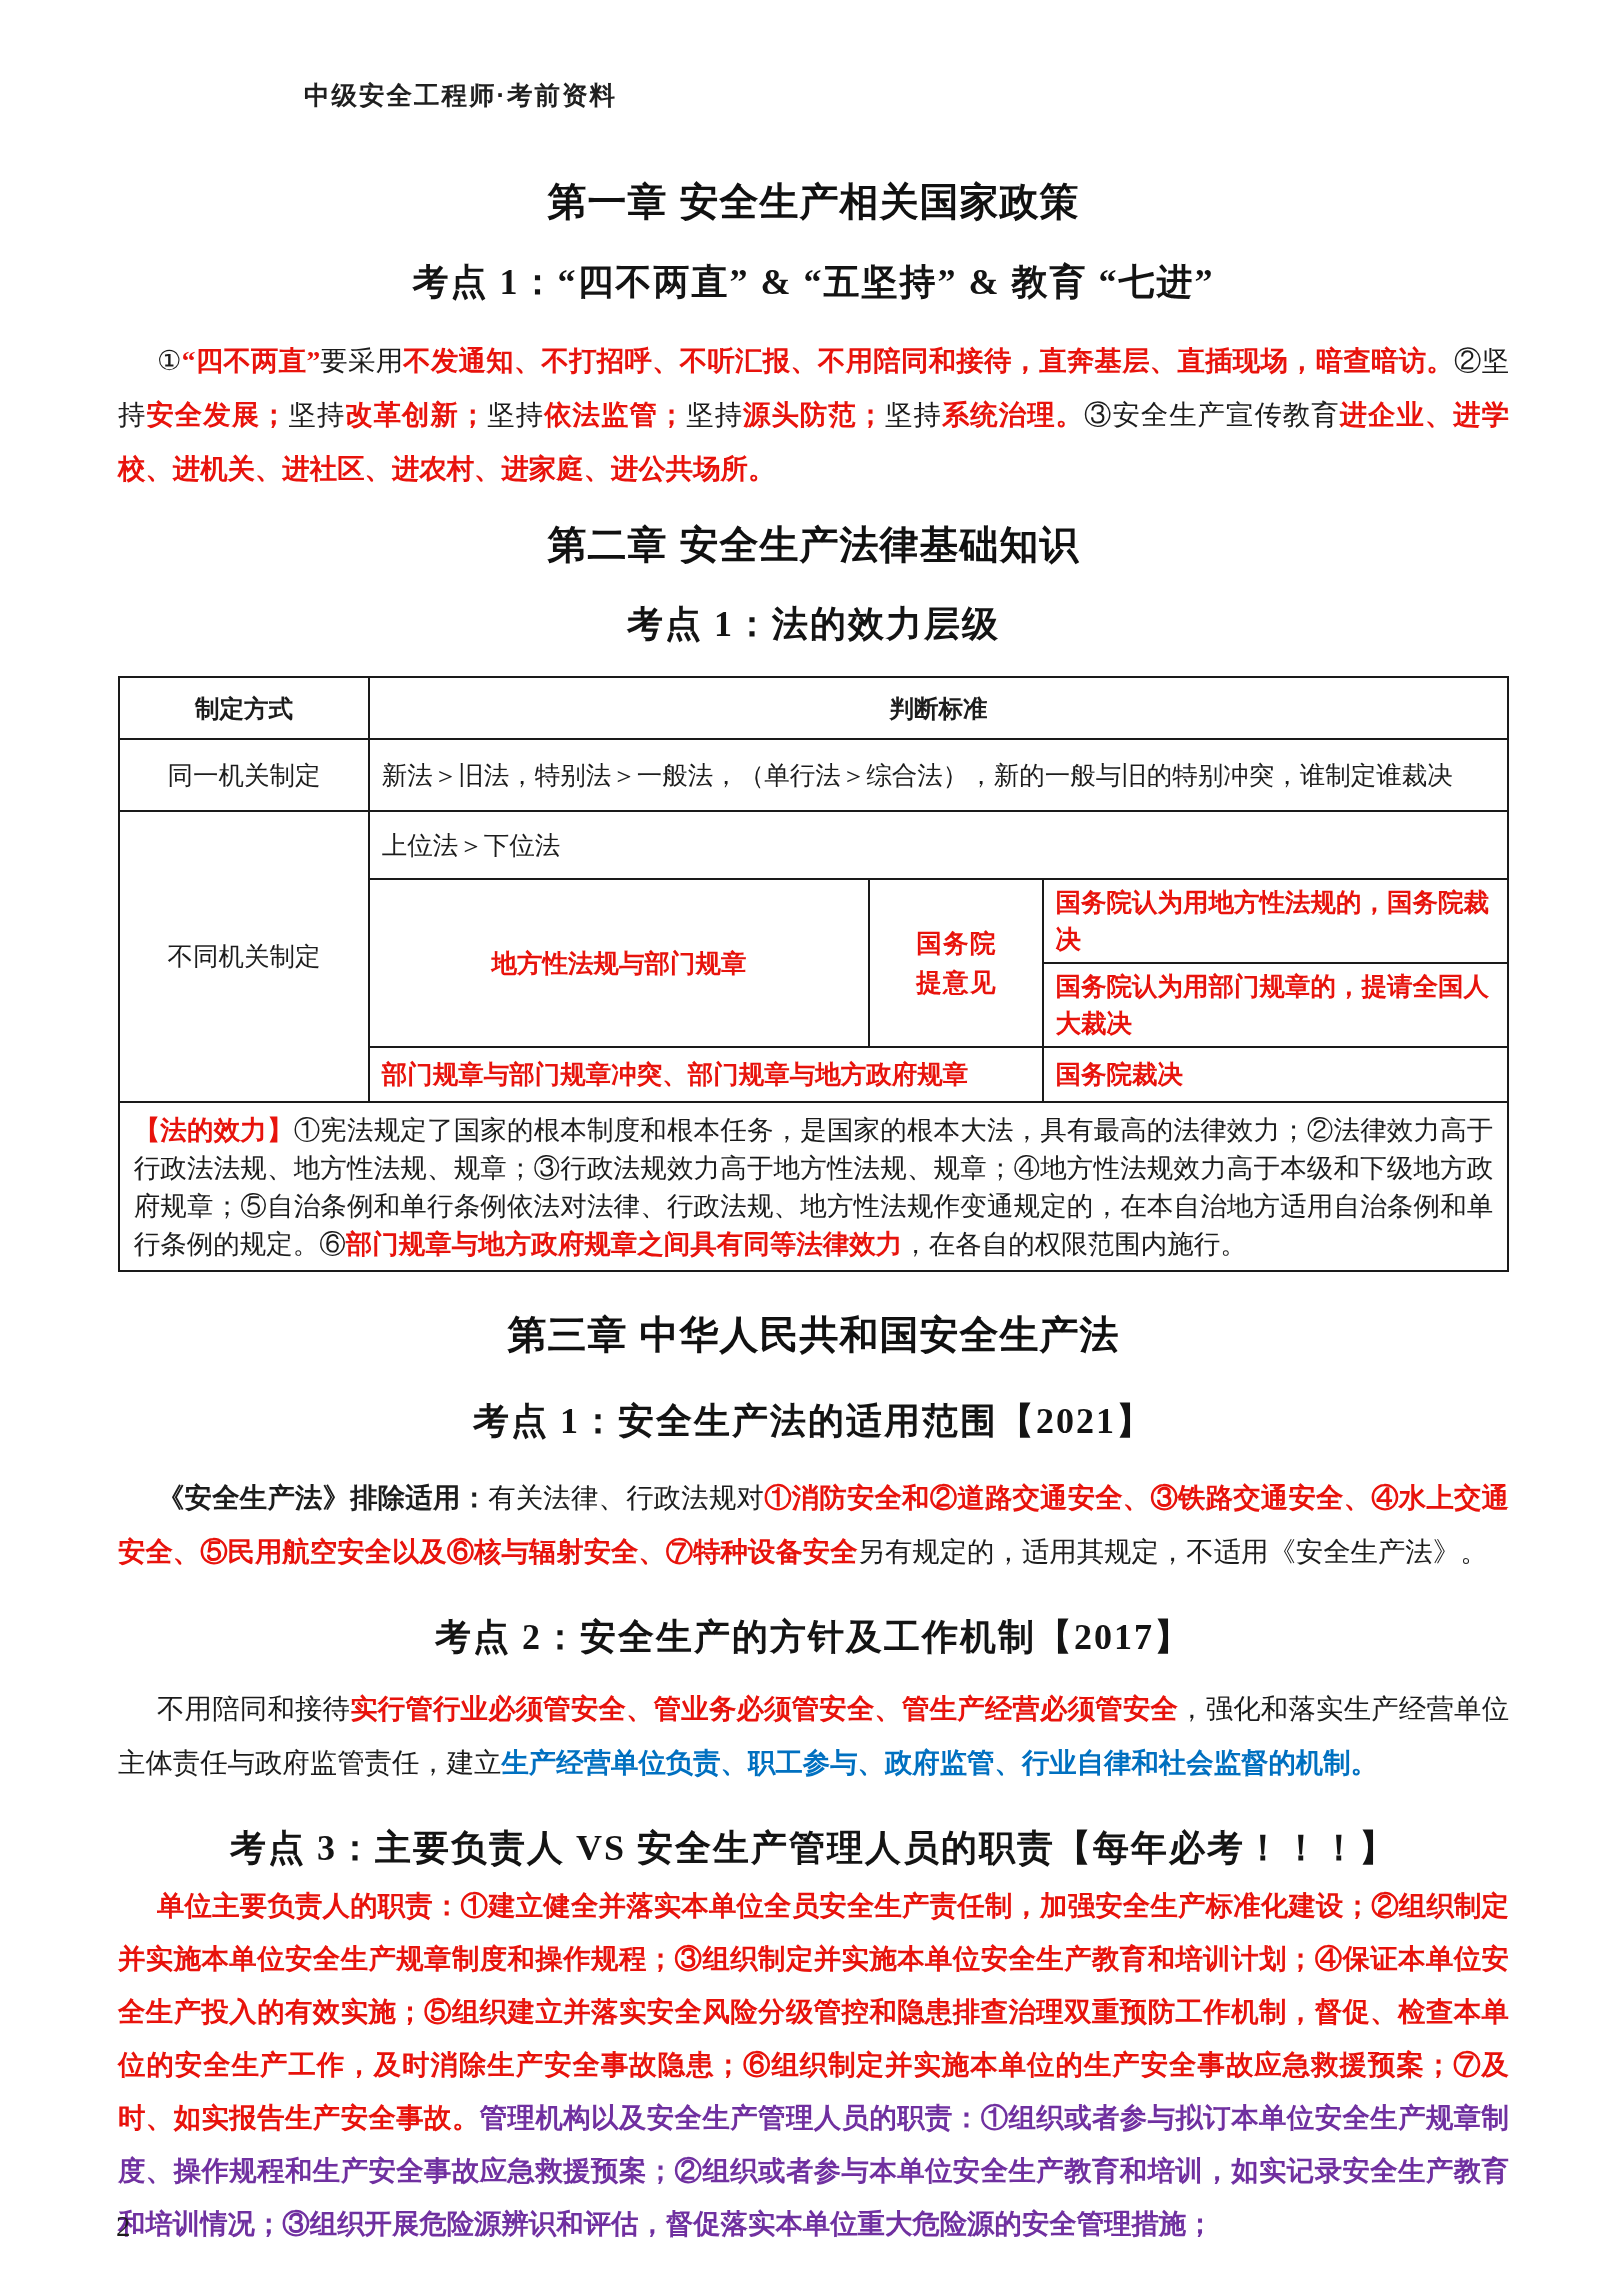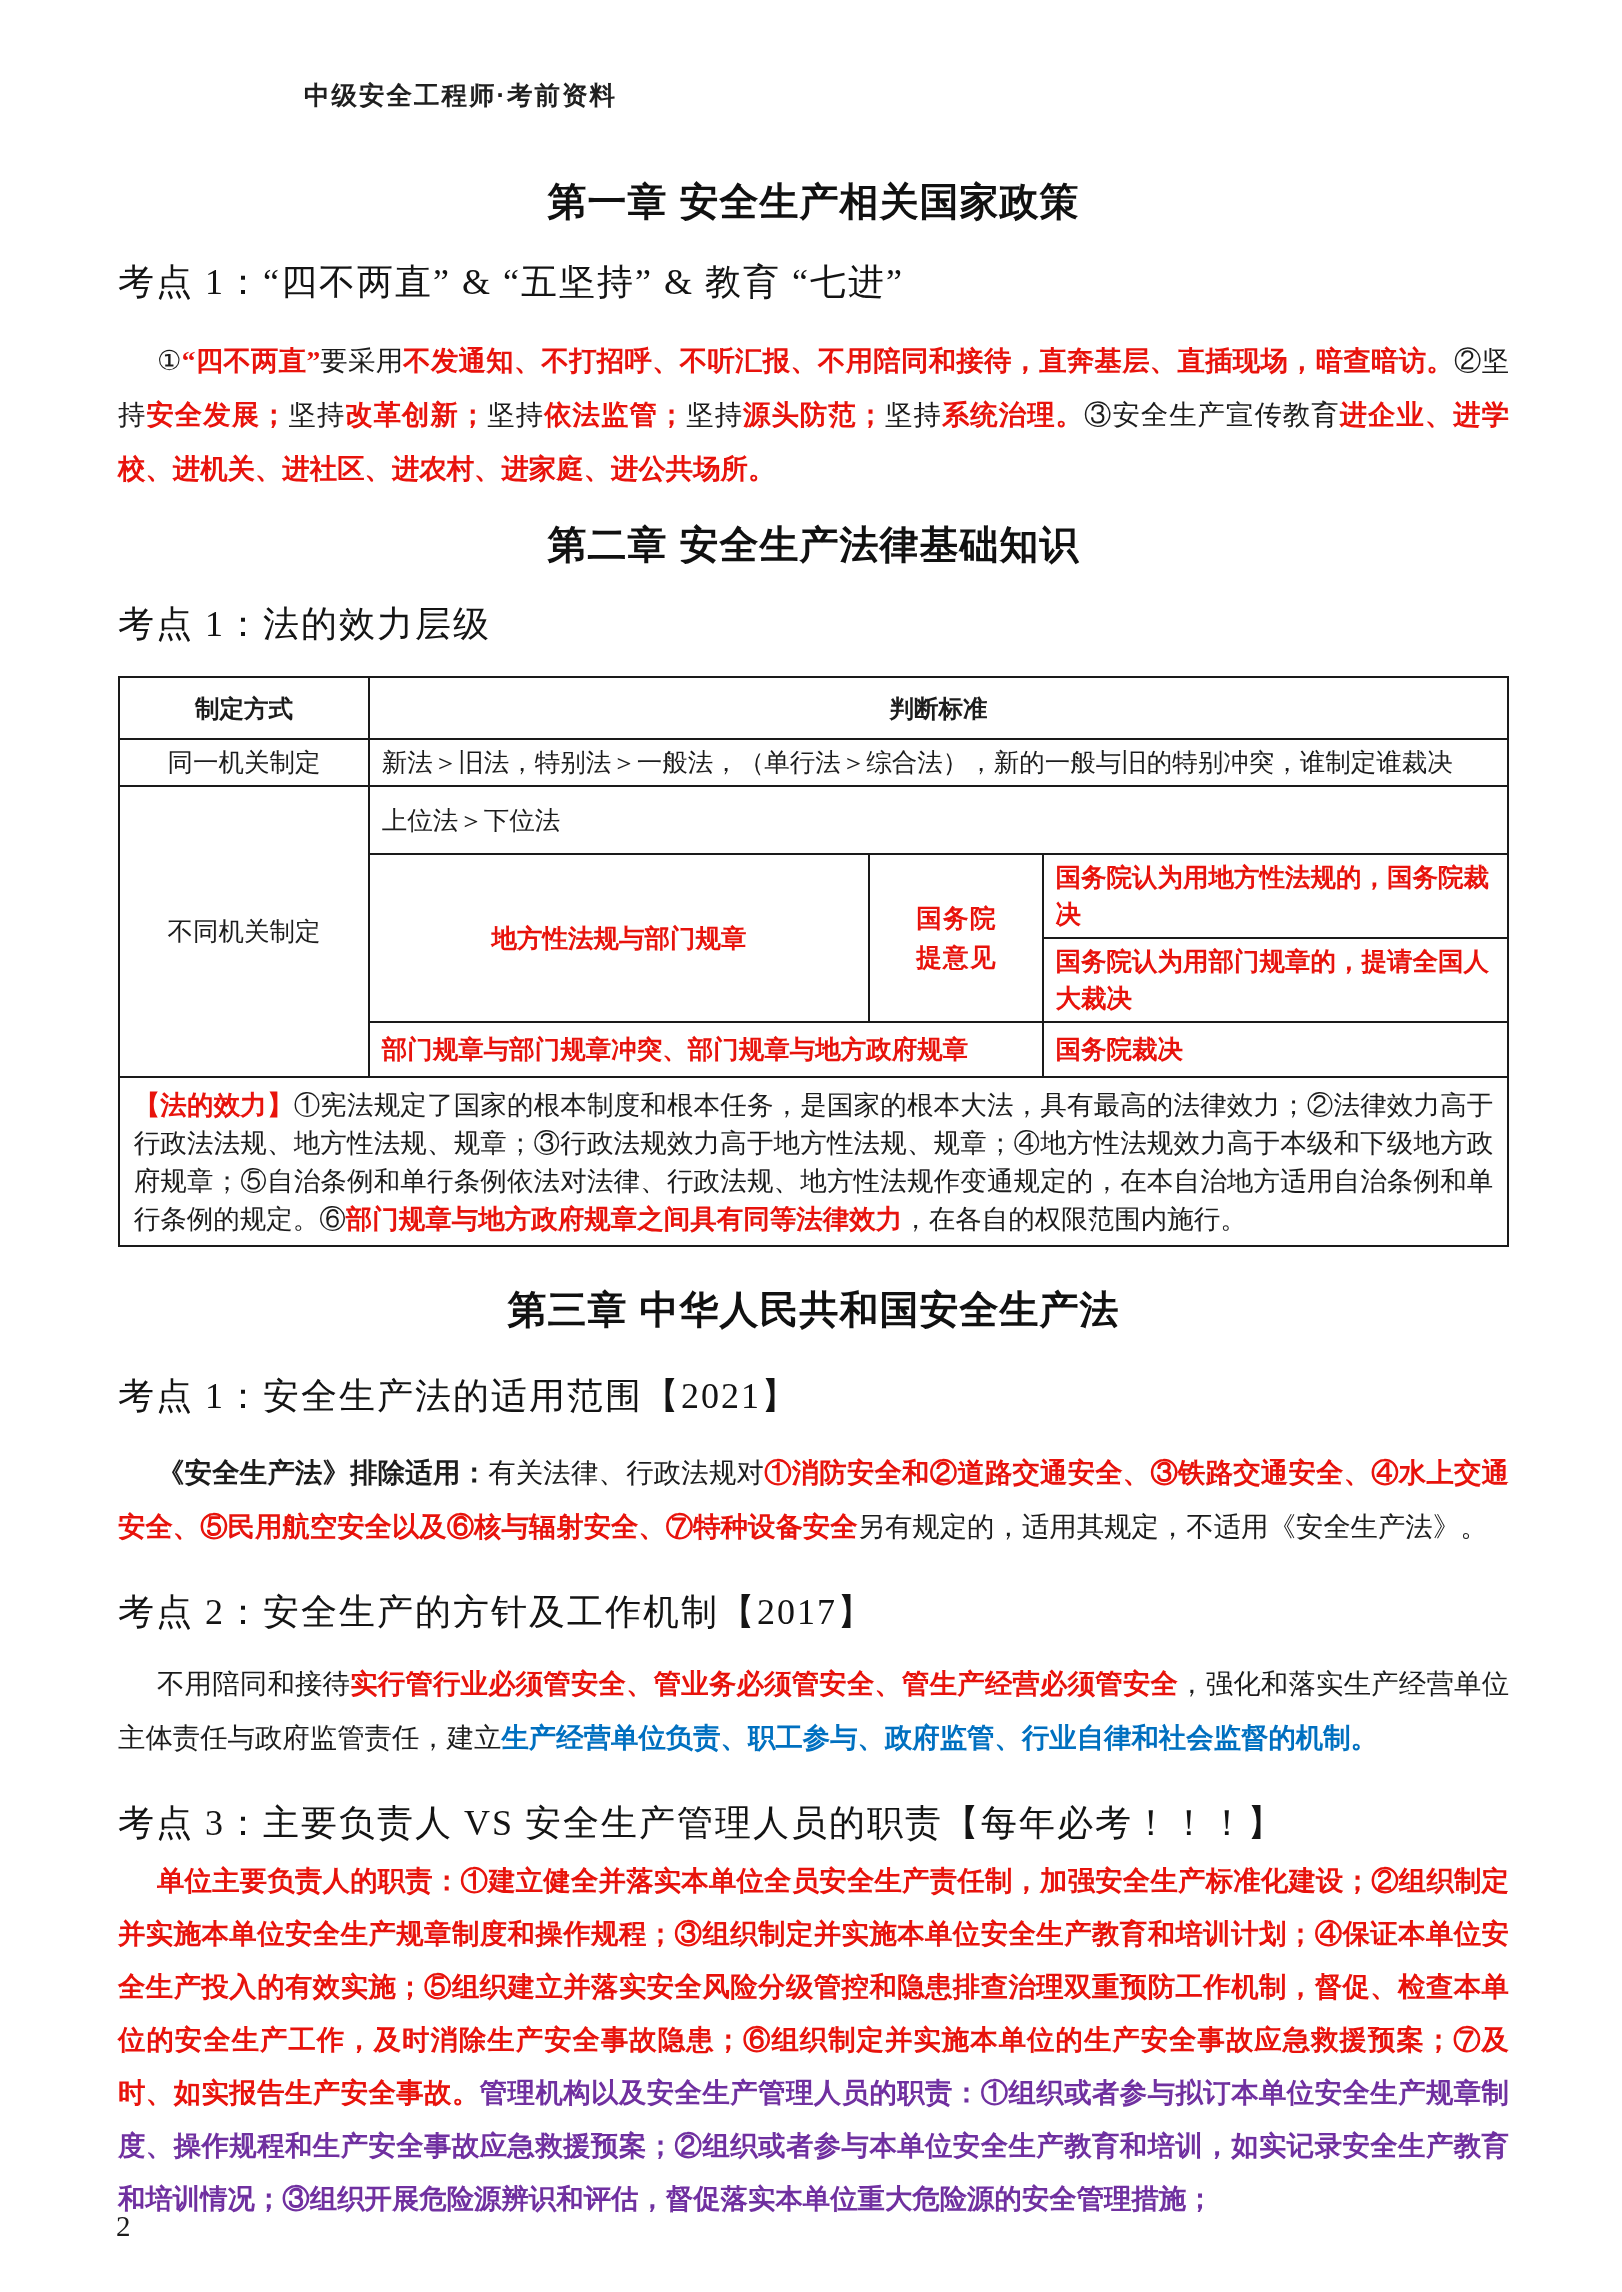--- a/index.html
+++ b/index.html
@@ -31,22 +31,23 @@
     font-size:39px;
     line-height:47px;
     letter-spacing:1px;
     color:#111111;
   }
   #ch1-title{margin-top:67px;}
   #ch2-title{margin-top:24.5px;}
   #ch3-title{margin-top:39px;}
   .kaodian-title{
     margin:0;
+    text-align:center;
     font-family:"Liberation Serif","DejaVu Serif",serif;
-    font-weight:400;
+    font-weight:700;
     font-size:36px;
     line-height:49px;
     letter-spacing:2px;
     color:#141414;
   }
   #kd1-1{margin-top:33px;}
   #kd2-1{margin-top:32px;}
   #kd3-1{margin-top:39px;}
   #kd3-2{margin-top:34px;}
   #kd3-3{margin-top:34px;}
@@ -76,21 +77,21 @@
   }
   .t-head{
     font-family:"Liberation Sans","DejaVu Sans",sans-serif;
     font-weight:700;
     font-size:24.5px;
     text-align:center;
     height:62px;
   }
   .t-center{text-align:center;}
   .t-left{text-align:left;}
-  .row-same td{height:47px;}
+  .row-same td{height:72px;}
   .row-upper td{height:68px;}
   .row-case td{height:74px;line-height:37px;}
   .row-dept td{height:55px;}
   .red-bold{color:#e8130c;font-weight:700;}
   .narrow-wrap{display:inline-block;width:3.1em;line-height:39px;text-align:justify;text-align-last:justify;}
   .effect-note{
     font-size:26.5px;
     line-height:38px;
     text-align:justify;
     padding:7.8px 13.7px !important;

